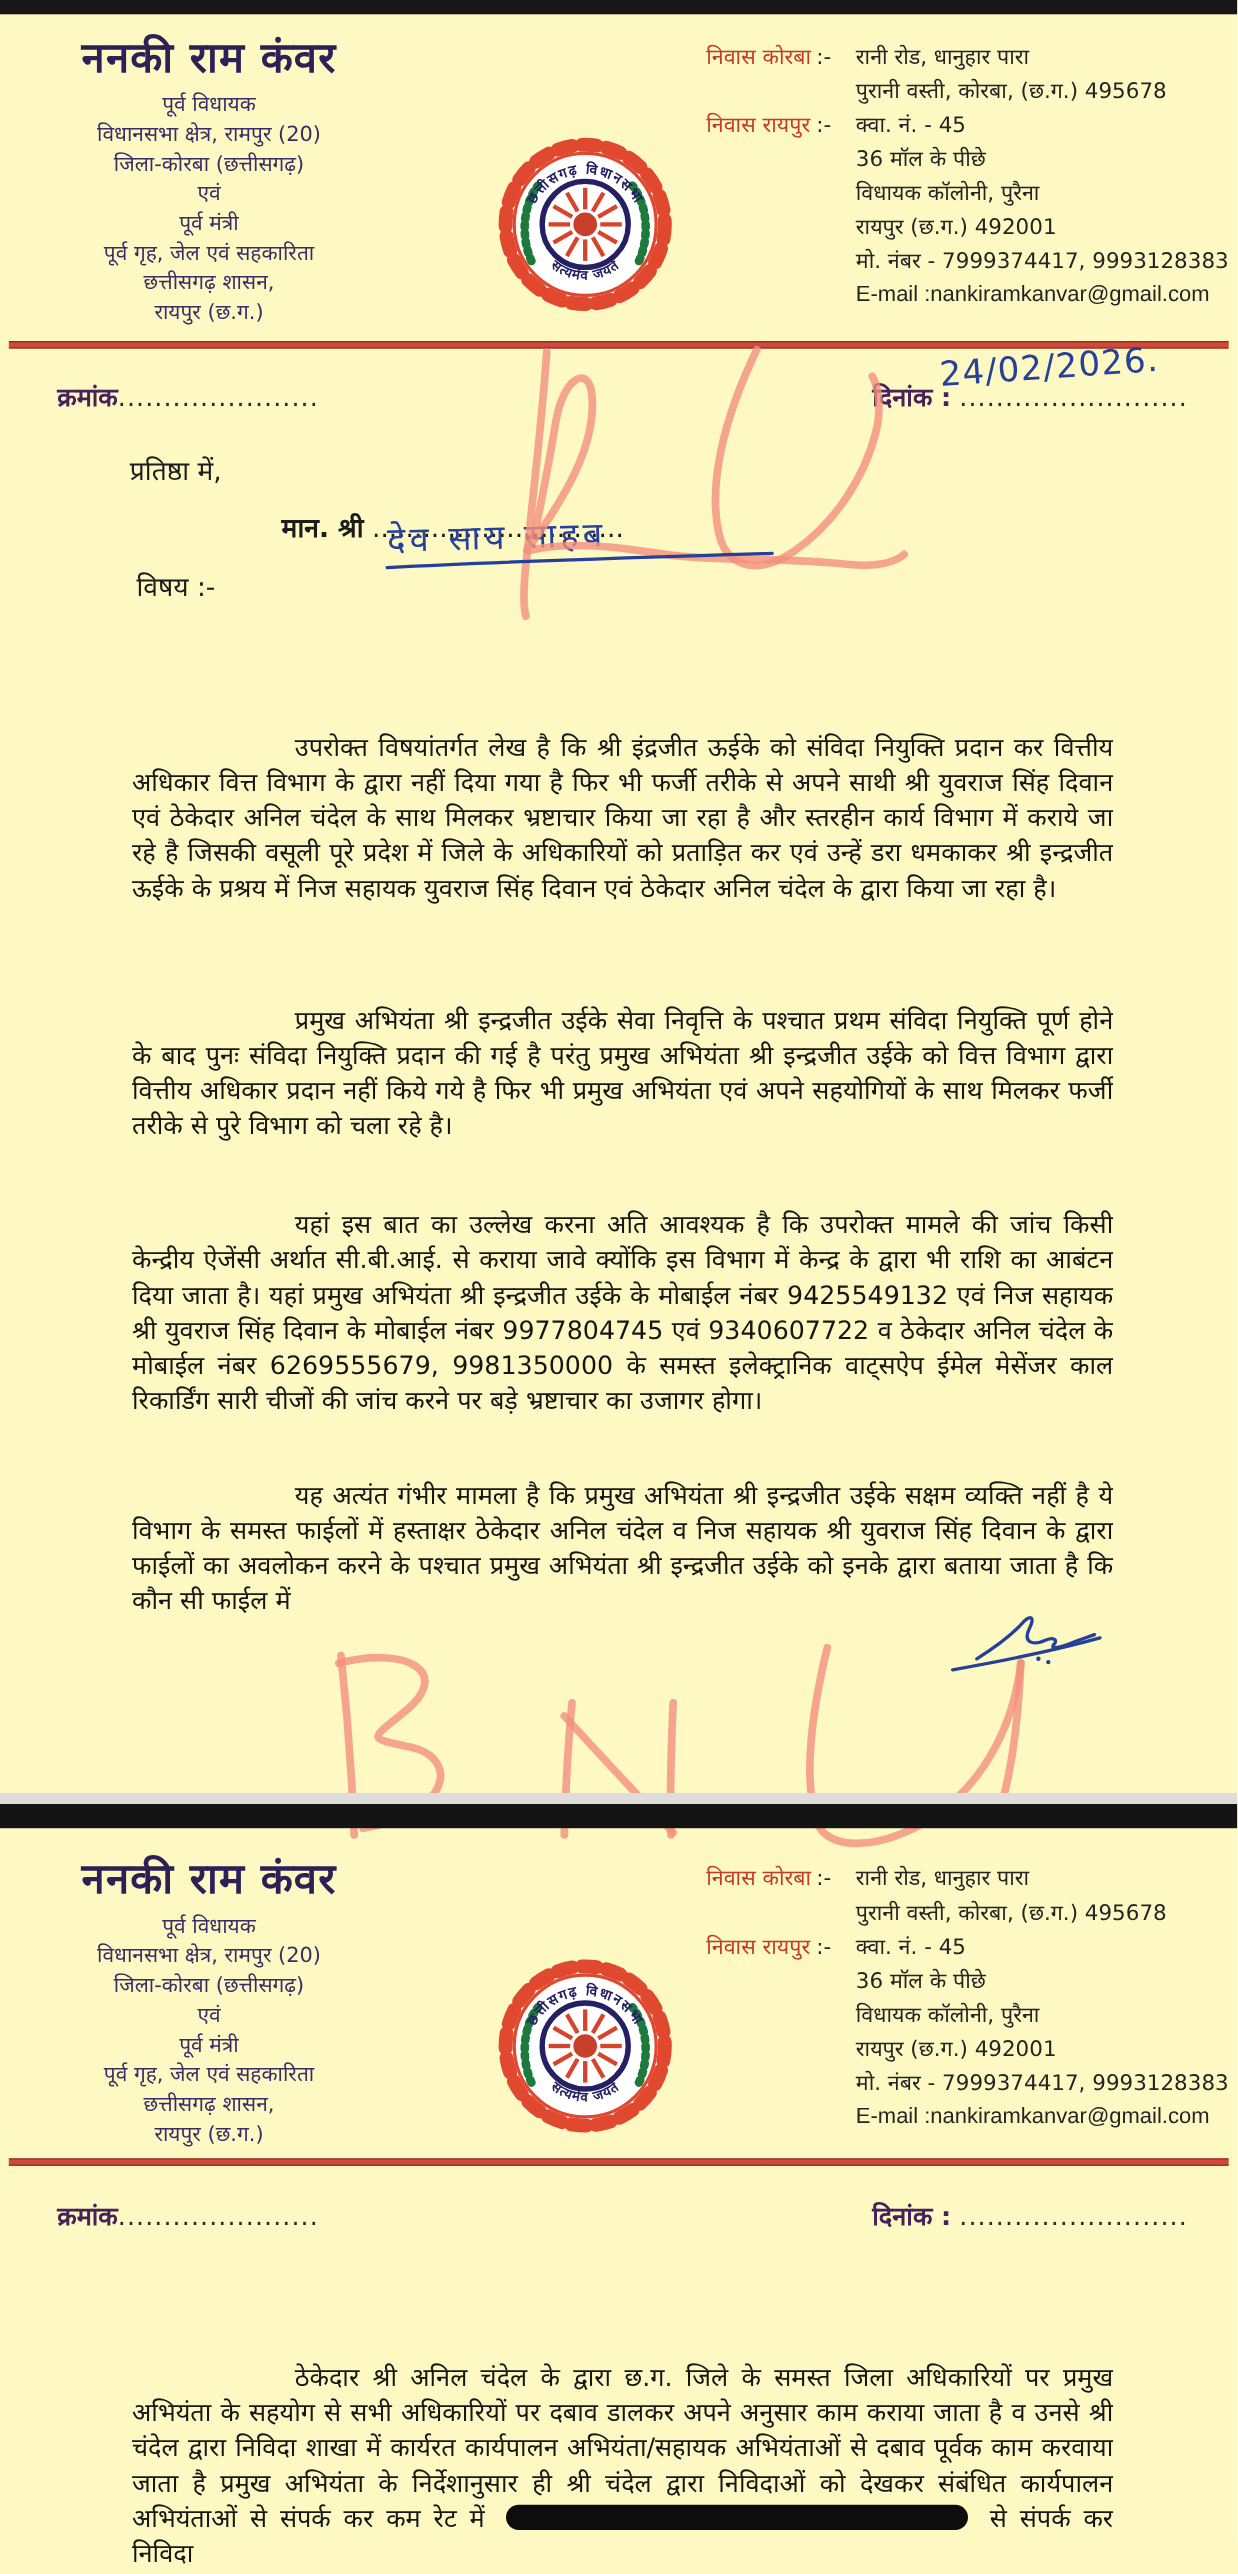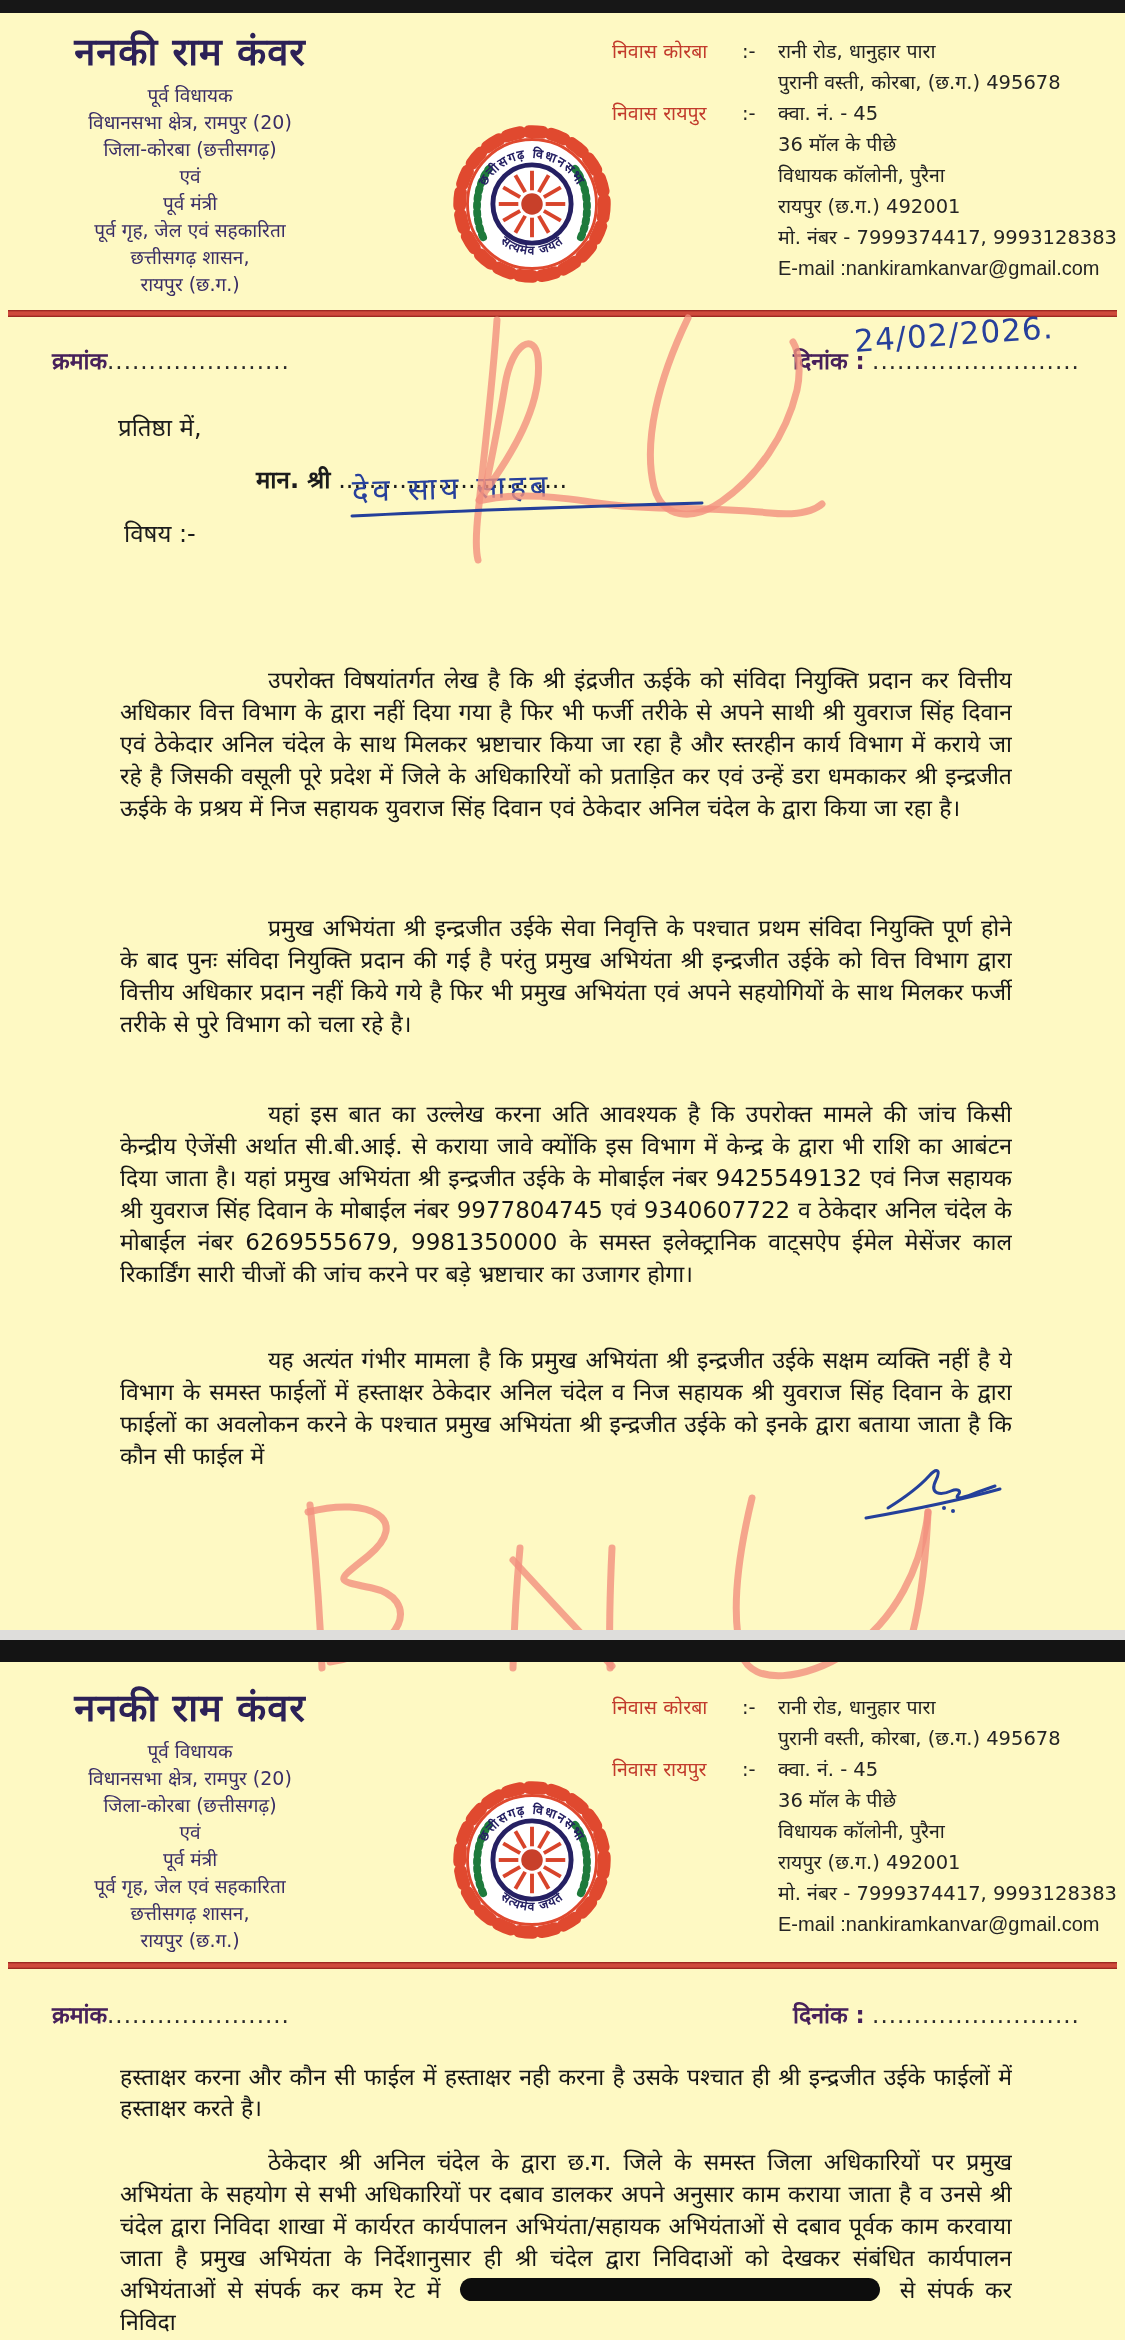--- a/index.html
+++ b/index.html
@@ -13,21 +13,21 @@
   
   .letterhead{left:0;width:1125px;height:310px;}
   #lh1{top:24px;} #lh2{top:1680px;}
   .lh-name{position:absolute;left:10px;top:0;width:360px;text-align:center;
            font-size:38px;font-weight:bold;color:#2c2157;letter-spacing:1px;}
   .lh-titles{position:absolute;left:0;top:58px;width:380px;text-align:center;
              color:#392d66;font-size:19px;line-height:27px;}
   .seal-wrap{position:absolute;left:444px;top:92px;width:176px;height:176px;}
   .lh-right{position:absolute;left:612px;top:12px;display:grid;
             grid-template-columns:130px 36px auto;font-size:19.5px;line-height:31px;color:#242424;}
-  .lh-label{color:#c23b2c;}
+  .lh-label{color:#c23b2c;margin-left:30px;}
   .email{font-family:Liberation Sans, sans-serif;font-size:20px;}
   .seal-text{font-size:13px;font-weight:bold;fill:#252063;letter-spacing:1.5px;}
   .seal-text-b{font-size:12.5px;font-weight:bold;fill:#252063;letter-spacing:1px;}
   
   .redline{left:8px;width:1109px;height:7px;
            background:linear-gradient(#8f1f1a,#cf4a3c 30%,#cf4a3c 70%,#8f1f1a);}
   #redline1{top:310px;} #redline2{top:1962px;}
   
   .kd{font-size:23px;}
   .kd .lbl{font-weight:bold;color:#47215a;}
@@ -228,21 +228,20 @@
 
   <div class="abs redline" id="redline2"></div>
 
   <div class="abs kd" id="kramank2">
     <span class="lbl">क्रमांक</span><span class="dots">......................</span>
   </div>
   <div class="abs kd" id="dinank2">
     <span class="lbl">दिनांक :</span> <span class="dots">.........................</span>
   </div>
 
-  <p class="abs body-p" id="pa">हस्ताक्षर करना और कौन सी फाईल में हस्ताक्षर नही करना है उसके पश्चात ही श्री इन्द्रजीत उईके फाईलों में हस्ताक्षर करते है।</p>
   <p class="abs body-p indent" id="pb">
     <span>ठेकेदार श्री अनिल चंदेल के द्वारा छ.ग. जिले के समस्त जिला अधिकारियों पर प्रमुख अभियंता के सहयोग से सभी अधिकारियों पर दबाव डालकर अपने अनुसार काम कराया जाता है व उनसे श्री चंदेल द्वारा निविदा शाखा में कार्यरत कार्यपालन अभियंता/सहायक अभियंताओं से दबाव पूर्वक काम करवाया जाता है प्रमुख अभियंता के निर्देशानुसार ही श्री चंदेल द्वारा निविदाओं को देखकर संबंधित कार्यपालन अभियंताओं से संपर्क कर कम रेट में</span>
     <span class="redaction"></span>
     <span>से संपर्क कर निविदा</span>
   </p>
 
   <svg class="abs" id="ink-overlay" viewBox="0 0 1125 2340">
 
     <g>
       <path class="pink" d="M497,320 C493,380 485,445 479,505 C476,530 475,548 478,560"></path>

